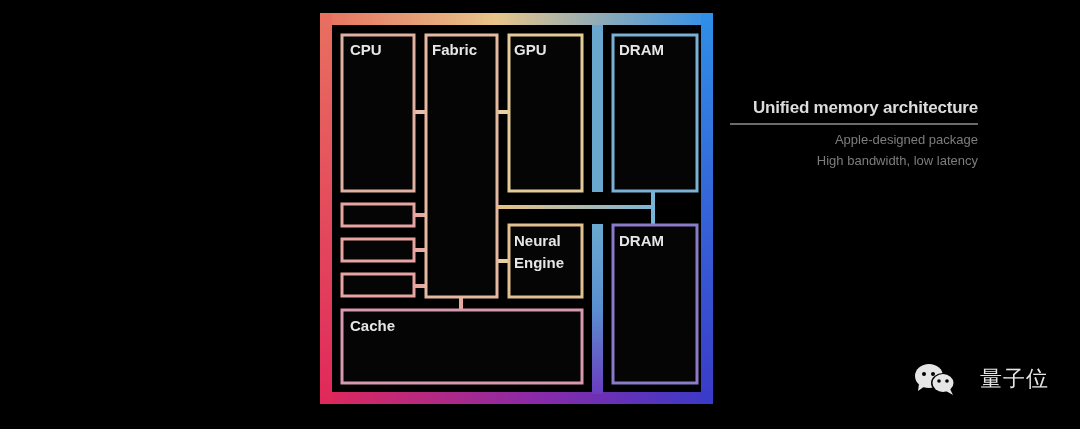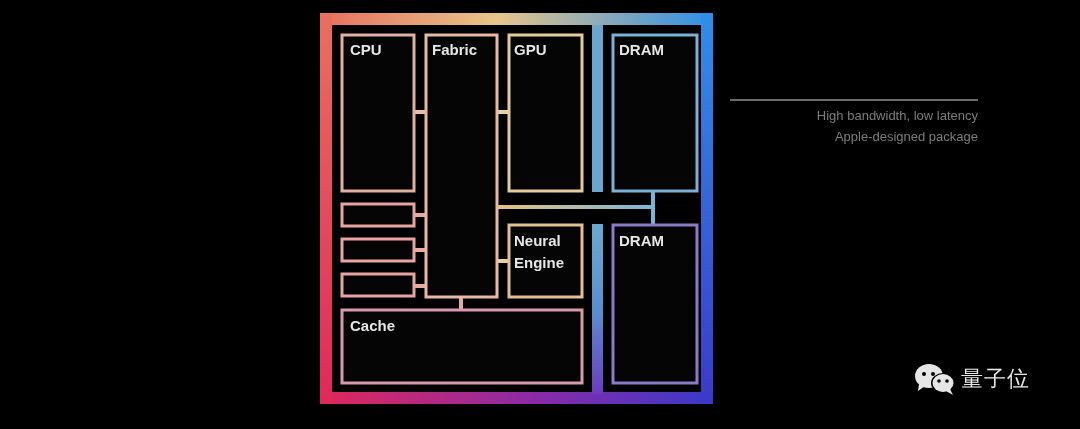--- a/index.html
+++ b/index.html
@@ -4,21 +4,21 @@
 <style>
   html, body { margin: 0; padding: 0; background: #000; }
   body { width: 1080px; height: 429px; position: relative; overflow: hidden;
          font-family: "Liberation Sans", "DejaVu Sans", sans-serif; }
   #diagram { position: absolute; left: 0; top: 0; }
   .box-label { font-family: "Liberation Sans", sans-serif; font-weight: bold; font-size: 15px; fill: #e6e6e6; }
   .side { position: absolute; left: 700px; top: 96px; width: 278px; text-align: right; }
   .side-title { color: #dcdcdc; font-weight: bold; font-size: 17px; letter-spacing: -0.2px; line-height: 24px; }
   .side-rule { height: 2px; background: #6b6b6b; margin: 3px 0 4px 30px; }
   .side-item { color: #7d7d7d; font-size: 13px; line-height: 21px; }
-  .wm { position: absolute; left: 913px; top: 362px; display: flex; align-items: center; gap: 2px; }
+  .wm { position: absolute; left: 913px; top: 362px; display: flex; align-items: center; gap: 21px; }
   .wm-text { color: #e6e6e6; font-size: 22px; font-family: "DejaVu Sans", sans-serif; letter-spacing: 1px; }
 </style>
 </head>
 <body>
 
 <svg id="diagram" width="1080" height="429" viewBox="0 0 1080 429">
   <defs>
     <linearGradient id="gH" x1="0" y1="0" x2="1" y2="0">
       <stop offset="0" stop-color="#e8705f"></stop>
       <stop offset="0.45" stop-color="#e7c58a"></stop>
@@ -81,23 +81,24 @@
   <text class="box-label" x="432" y="55">Fabric</text>
   <text class="box-label" x="514" y="55">GPU</text>
   <text class="box-label" x="619" y="55">DRAM</text>
   <text class="box-label" x="514" y="246">Neural</text>
   <text class="box-label" x="514" y="268">Engine</text>
   <text class="box-label" x="619" y="246">DRAM</text>
   <text class="box-label" x="350" y="331">Cache</text>
 </svg>
 
 <div class="side">
+  <div class="side-title">Unified memory architecture</div>
   <div class="side-rule"></div>
+  <div class="side-item">Apple-designed package</div>
   <div class="side-item">High bandwidth, low latency</div>
-  <div class="side-item">Apple-designed package</div>
 </div>
 
 <div class="wm">
   <svg width="46" height="34" viewBox="0 0 46 34">
     <ellipse cx="16" cy="14" rx="14" ry="12" fill="#e6e6e6"></ellipse>
     <path d="M6 22 L5 29 L12 24 Z" fill="#e6e6e6"></path>
     <circle cx="11" cy="12" r="2" fill="#000"></circle>
     <circle cx="20" cy="12" r="2" fill="#000"></circle>
     <ellipse cx="30" cy="21" rx="12" ry="10" fill="#000"></ellipse>
     <ellipse cx="30" cy="21" rx="10.5" ry="9" fill="#e6e6e6"></ellipse>

